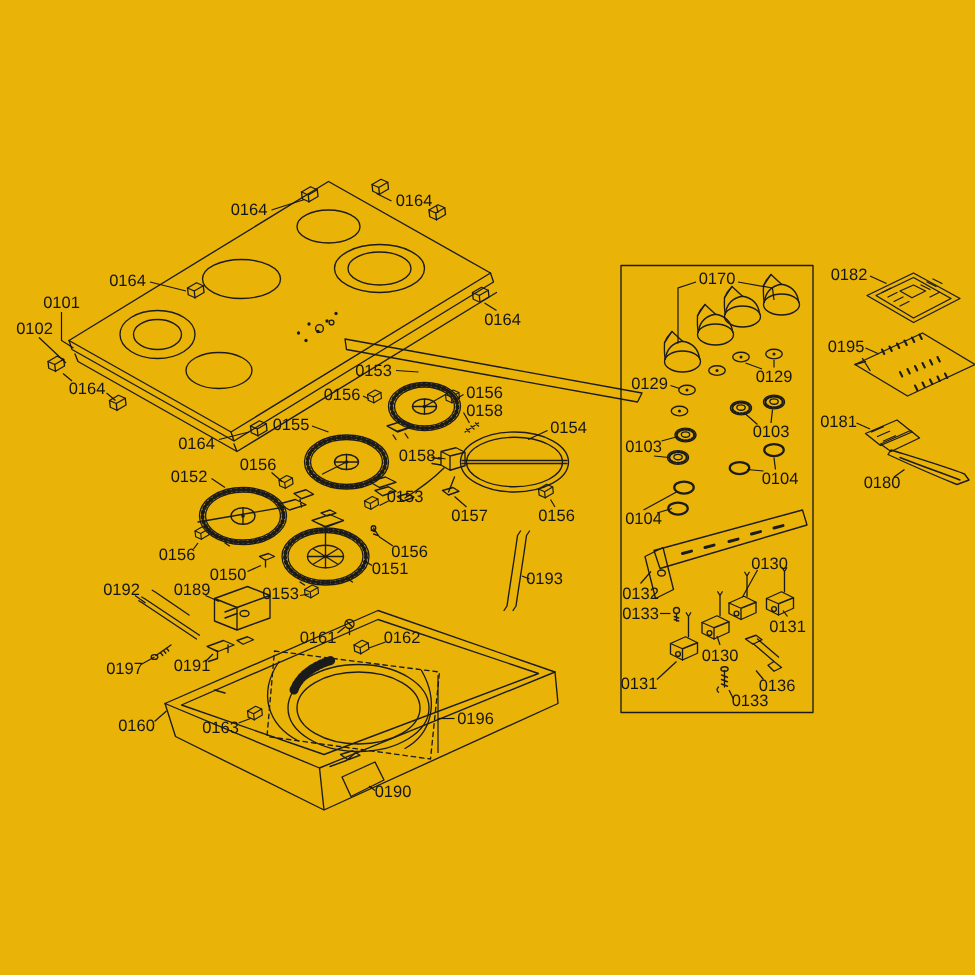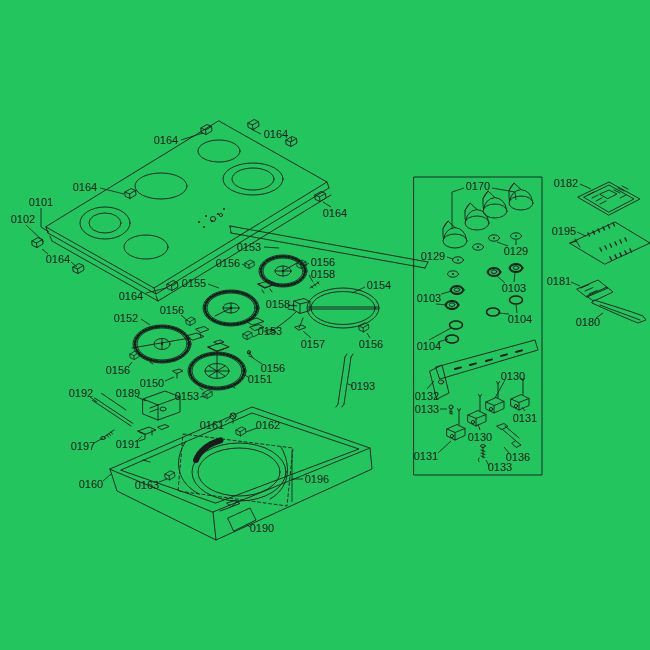--- a/index.html
+++ b/index.html
@@ -1,16 +1,16 @@
 <!DOCTYPE html>
 <html><head>
 <meta charset="utf-8">
 <style>
   html,body{margin:0;padding:0;background:#ffffff;}
-  #stage{position:relative;width:650px;height:650px;background:#22c55e;overflow:hidden;}
+  #stage{position:relative;width:650px;height:650px;background:#eab308;overflow:hidden;}
   svg{display:block;}
   .art{stroke:#1b1b1b;fill:none;stroke-width:0.9;stroke-linecap:round;stroke-linejoin:round;}
   .hatch{stroke-width:2.6;stroke-dasharray:1,2.3;}
   .part-label{font-family:"Liberation Sans", sans-serif;font-size:11px;fill:#161616;text-anchor:middle;}
   .leader{fill:none;stroke:#161616;stroke-width:0.8;}
   .fillink{fill:#1b1b1b;stroke:none;}
 </style>
 </head>
 <body>
 

